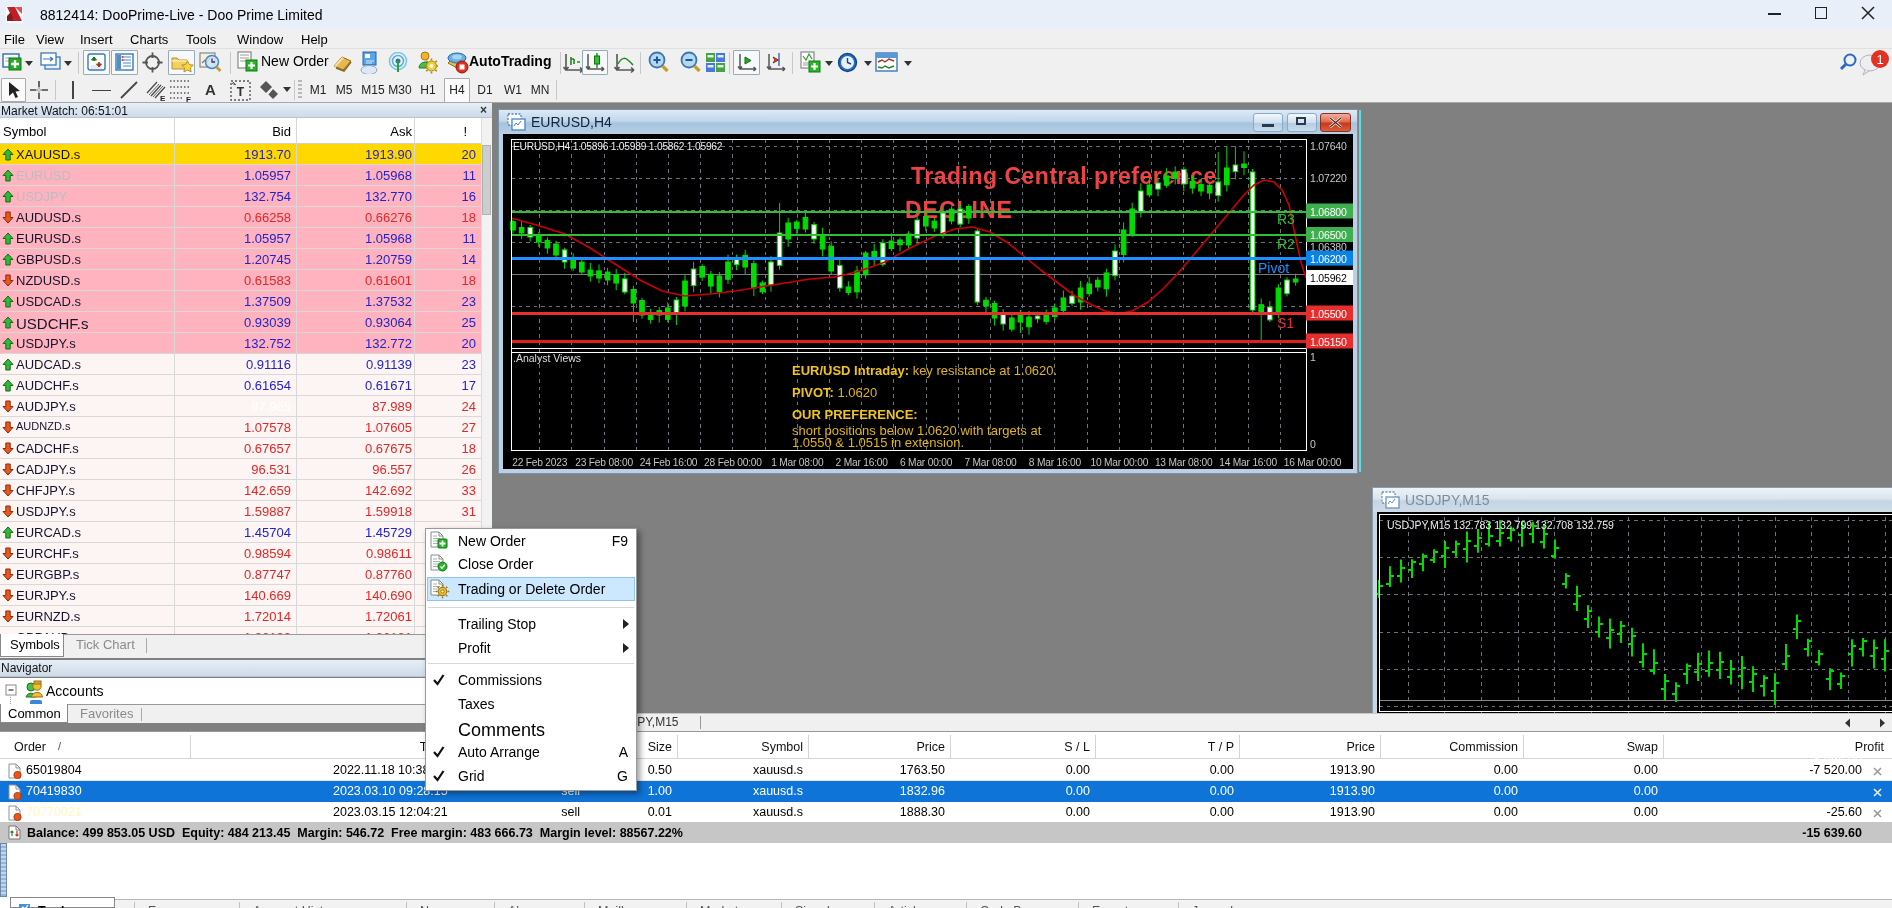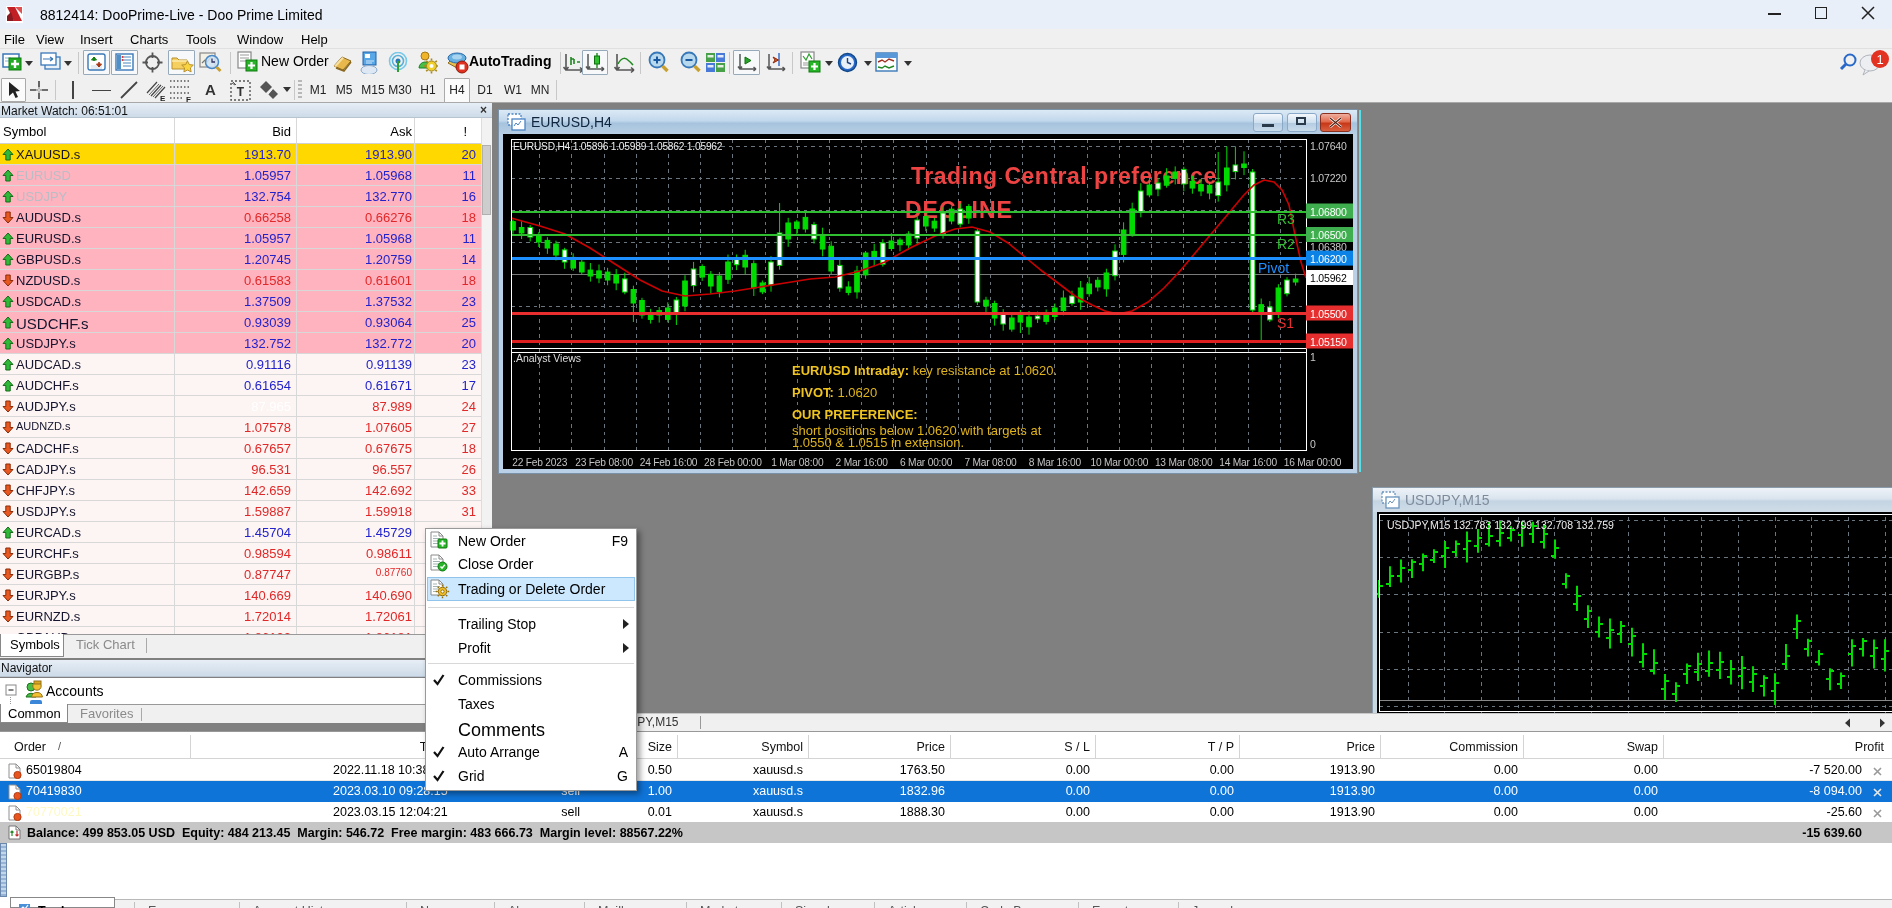--- a/index.html
+++ b/index.html
@@ -453,21 +453,21 @@
 <div class="tx" style="left:291px;top:546px;font-size:13px;color:#e02828;transform:translateX(-100%)">0.98594</div>
 <div class="tx" style="left:412px;top:546px;font-size:13px;color:#e02828;transform:translateX(-100%)">0.98611</div>
 <div class="tx" style="left:476px;top:546px;font-size:13px;color:#e02828;transform:translateX(-100%)">17</div>
 <div class="abs" style="left:0;top:563px;width:481px;height:1px;background:#d8d8d8"></div>
 <div class="abs" style="left:0;top:564px;width:481px;height:20px;background:#fcf5f3"></div>
 <svg class="abs" style="left:2px;top:568px" width="12" height="13">
     <path d="M6 12 L1 6.5 L3.8 6.5 L3.8 1 L8.2 1 L8.2 6.5 L11 6.5 Z" fill="#e85820" stroke="#8a2a08" stroke-width="1"></path>
   </svg>
 <div class="tx" style="left:16px;top:567px;font-size:13px;color:#14142e">EURGBP.s</div>
 <div class="tx" style="left:291px;top:567px;font-size:13px;color:#e02828;transform:translateX(-100%)">0.87747</div>
-<div class="tx" style="left:412px;top:567px;font-size:10px;color:#e02828;transform:translateX(-100%)">0.87760</div>
+<div class="tx" style="left:412px;top:567px;font-size:13px;color:#e02828;transform:translateX(-100%)">0.87760</div>
 <div class="tx" style="left:476px;top:567px;font-size:13px;color:#e02828;transform:translateX(-100%)">13</div>
 <div class="abs" style="left:0;top:584px;width:481px;height:1px;background:#d8d8d8"></div>
 <div class="abs" style="left:0;top:585px;width:481px;height:20px;background:#fcf5f3"></div>
 <svg class="abs" style="left:2px;top:589px" width="12" height="13">
     <path d="M6 12 L1 6.5 L3.8 6.5 L3.8 1 L8.2 1 L8.2 6.5 L11 6.5 Z" fill="#e85820" stroke="#8a2a08" stroke-width="1"></path>
   </svg>
 <div class="tx" style="left:16px;top:588px;font-size:13px;color:#14142e">EURJPY.s</div>
 <div class="tx" style="left:291px;top:588px;font-size:13px;color:#e02828;transform:translateX(-100%)">140.669</div>
 <div class="tx" style="left:412px;top:588px;font-size:13px;color:#e02828;transform:translateX(-100%)">140.690</div>
 <div class="tx" style="left:476px;top:588px;font-size:13px;color:#e02828;transform:translateX(-100%)">21</div>
@@ -1043,21 +1043,21 @@
 <div class="tx" style="left:333px;top:784px;font-size:12.5px;color:#fff">2023.03.10 09:28:15</div>
 <div class="tx" style="left:580px;top:784px;font-size:12.5px;color:#fff;transform:translateX(-100%)">sell</div>
 <div class="tx" style="left:672px;top:784px;font-size:12.5px;color:#fff;transform:translateX(-100%)">1.00</div>
 <div class="tx" style="left:803px;top:784px;font-size:12.5px;color:#fff;transform:translateX(-100%)">xauusd.s</div>
 <div class="tx" style="left:945px;top:784px;font-size:12.5px;color:#fff;transform:translateX(-100%)">1832.96</div>
 <div class="tx" style="left:1090px;top:784px;font-size:12.5px;color:#fff;transform:translateX(-100%)">0.00</div>
 <div class="tx" style="left:1234px;top:784px;font-size:12.5px;color:#fff;transform:translateX(-100%)">0.00</div>
 <div class="tx" style="left:1375px;top:784px;font-size:12.5px;color:#fff;transform:translateX(-100%)">1913.90</div>
 <div class="tx" style="left:1518px;top:784px;font-size:12.5px;color:#fff;transform:translateX(-100%)">0.00</div>
 <div class="tx" style="left:1658px;top:784px;font-size:12.5px;color:#fff;transform:translateX(-100%)">0.00</div>
-<div class="tx" style="left:1862px;top:784px;font-size:12.5px;color:#fff;transform:translateX(-100%)">-8 094.00</div>
+<div class="tx" style="left:1862px;top:752px;font-size:12.5px;color:#fff;transform:translateX(-100%)">-8 094.00</div>
 <svg class="abs" style="left:1872px;top:787px" width="11" height="11">
     <path d="M2 2 L9 9 M9 2 L2 9" stroke="#e8e8e8" stroke-width="1.6"></path>
   </svg>
 <svg class="abs" style="left:8px;top:805px" width="14" height="16">
     <path d="M1 1 H8 L12 5 V15 H1 Z" fill="#fff" stroke="#909090"></path>
     <path d="M8 1 V5 H12" fill="none" stroke="#909090"></path>
     <circle cx="9.5" cy="12" r="3.6" fill="#e8541e" stroke="#b03a10"></circle>
   </svg>
 <div class="tx" style="left:26px;top:805px;font-size:12.5px;color:#fef9c3">70770021</div>
 <div class="tx" style="left:333px;top:805px;font-size:12.5px;color:#000">2023.03.15 12:04:21</div>

